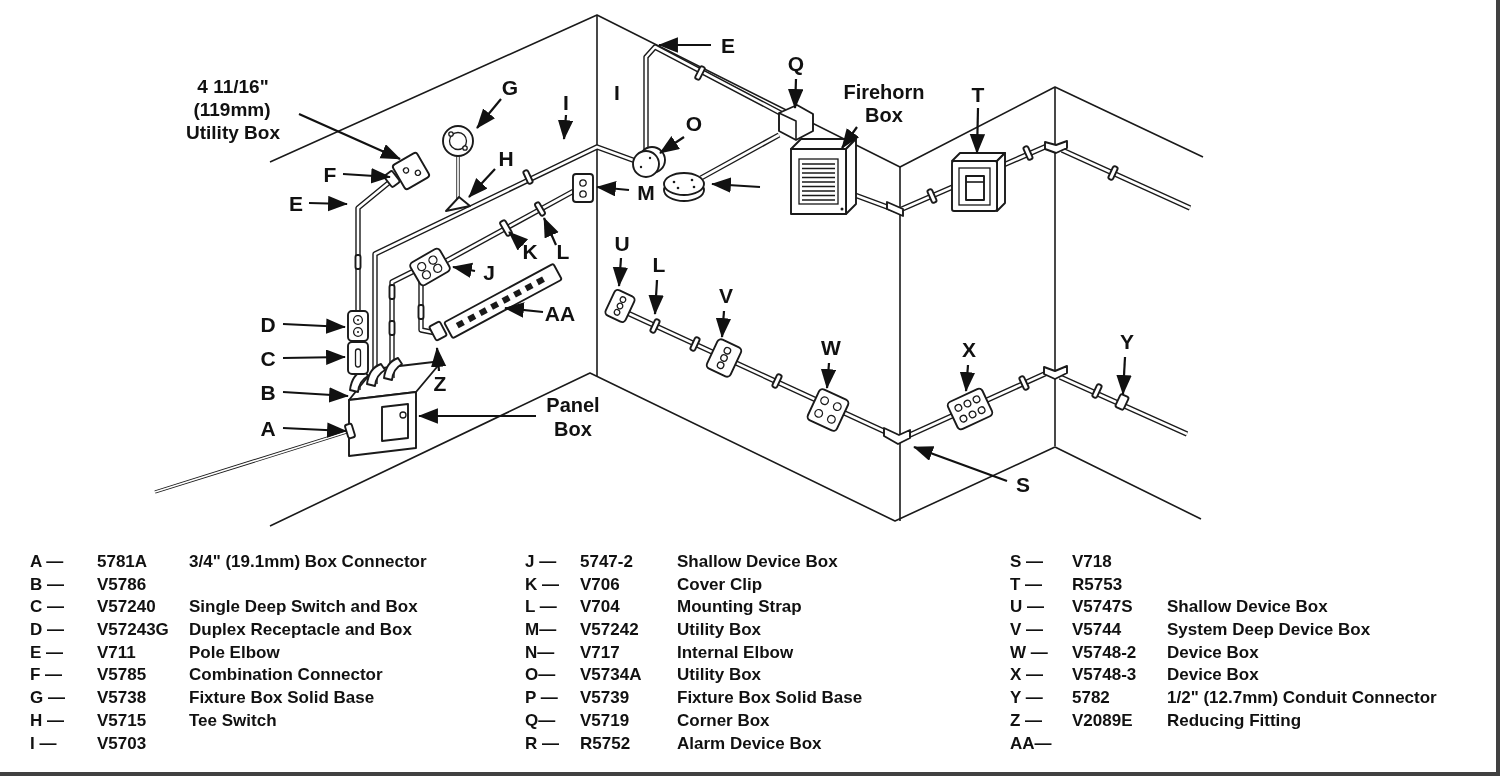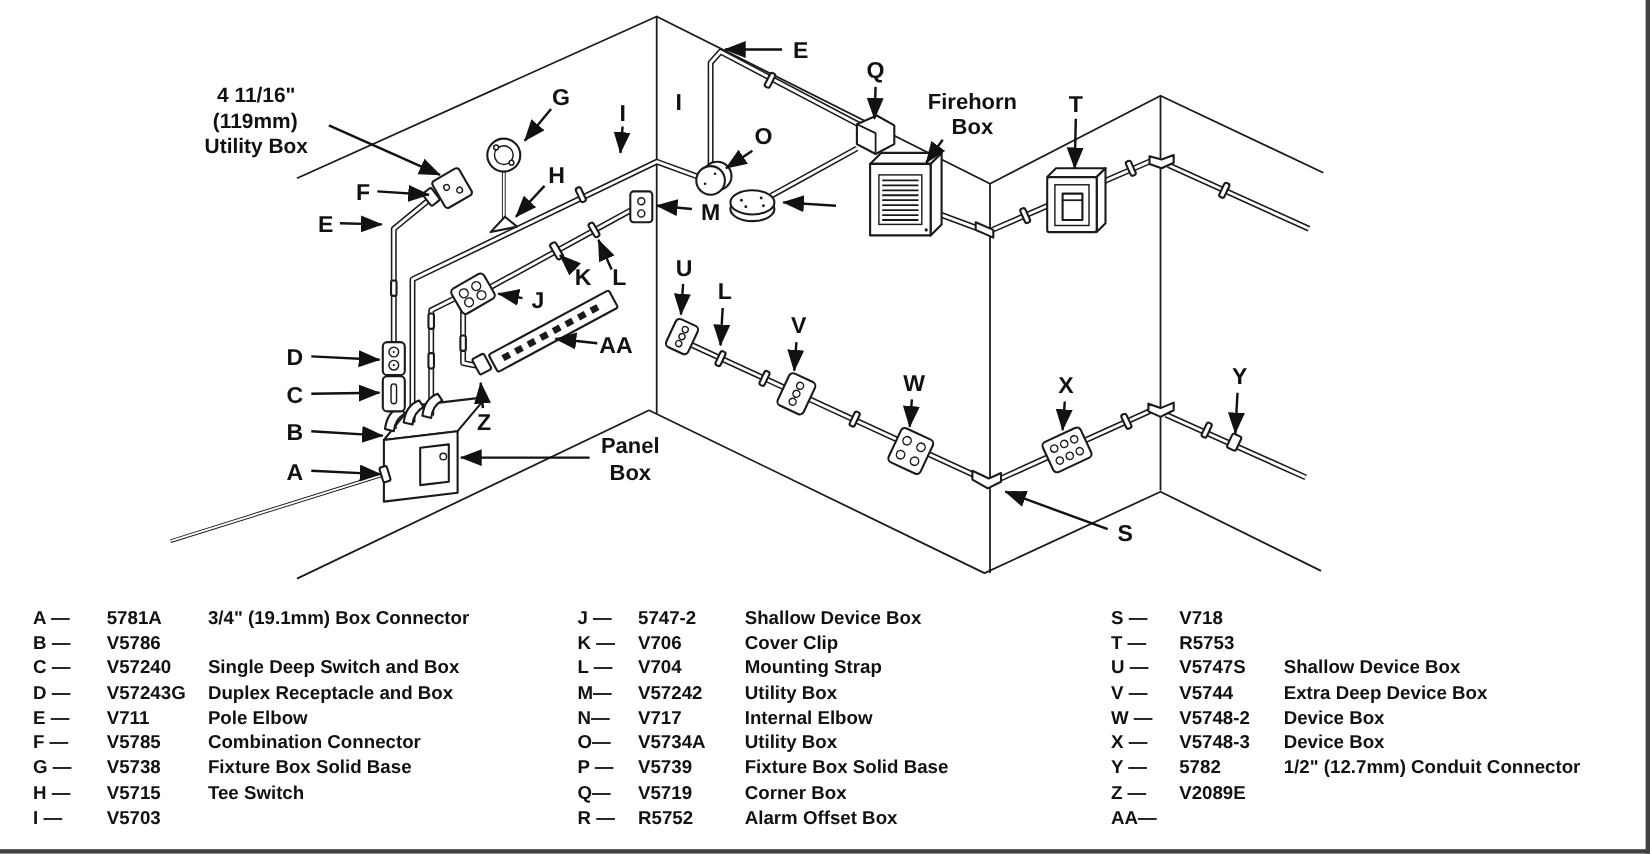--- a/index.html
+++ b/index.html
@@ -456,60 +456,61 @@
         <span>Fixture Box Solid Base</span>
       </div>
     <div class="lr">
         <span>Q—</span>
         <span>V5719</span>
         <span>Corner Box</span>
       </div>
     <div class="lr">
         <span>R —</span>
         <span>R5752</span>
-        <span>Alarm Offset Box</span>
+        <span>Alarm Device Box</span>
       </div>
   </div>
   <div class="lcol c3">
     <div class="lr">
         <span>S —</span>
         <span>V718</span>
       </div>
     <div class="lr">
         <span>T —</span>
         <span>R5753</span>
       </div>
     <div class="lr">
         <span>U —</span>
         <span>V5747S</span>
         <span>Shallow Device Box</span>
       </div>
     <div class="lr">
         <span>V —</span>
         <span>V5744</span>
-        <span>Extra Deep Device Box</span>
+        <span>System Deep Device Box</span>
       </div>
     <div class="lr">
         <span>W —</span>
         <span>V5748-2</span>
         <span>Device Box</span>
       </div>
     <div class="lr">
         <span>X —</span>
         <span>V5748-3</span>
         <span>Device Box</span>
       </div>
     <div class="lr">
         <span>Y —</span>
         <span>5782</span>
         <span>1/2" (12.7mm) Conduit Connector</span>
       </div>
     <div class="lr">
         <span>Z —</span>
         <span>V2089E</span>
+        <span>Reducing Fitting</span>
       </div>
     <div class="lr">
         <span>AA—</span>
         <span></span>
       </div>
   </div>
 </div>
 
 <div class="scan-edge-r"></div>
 <div class="scan-edge-b"></div>

